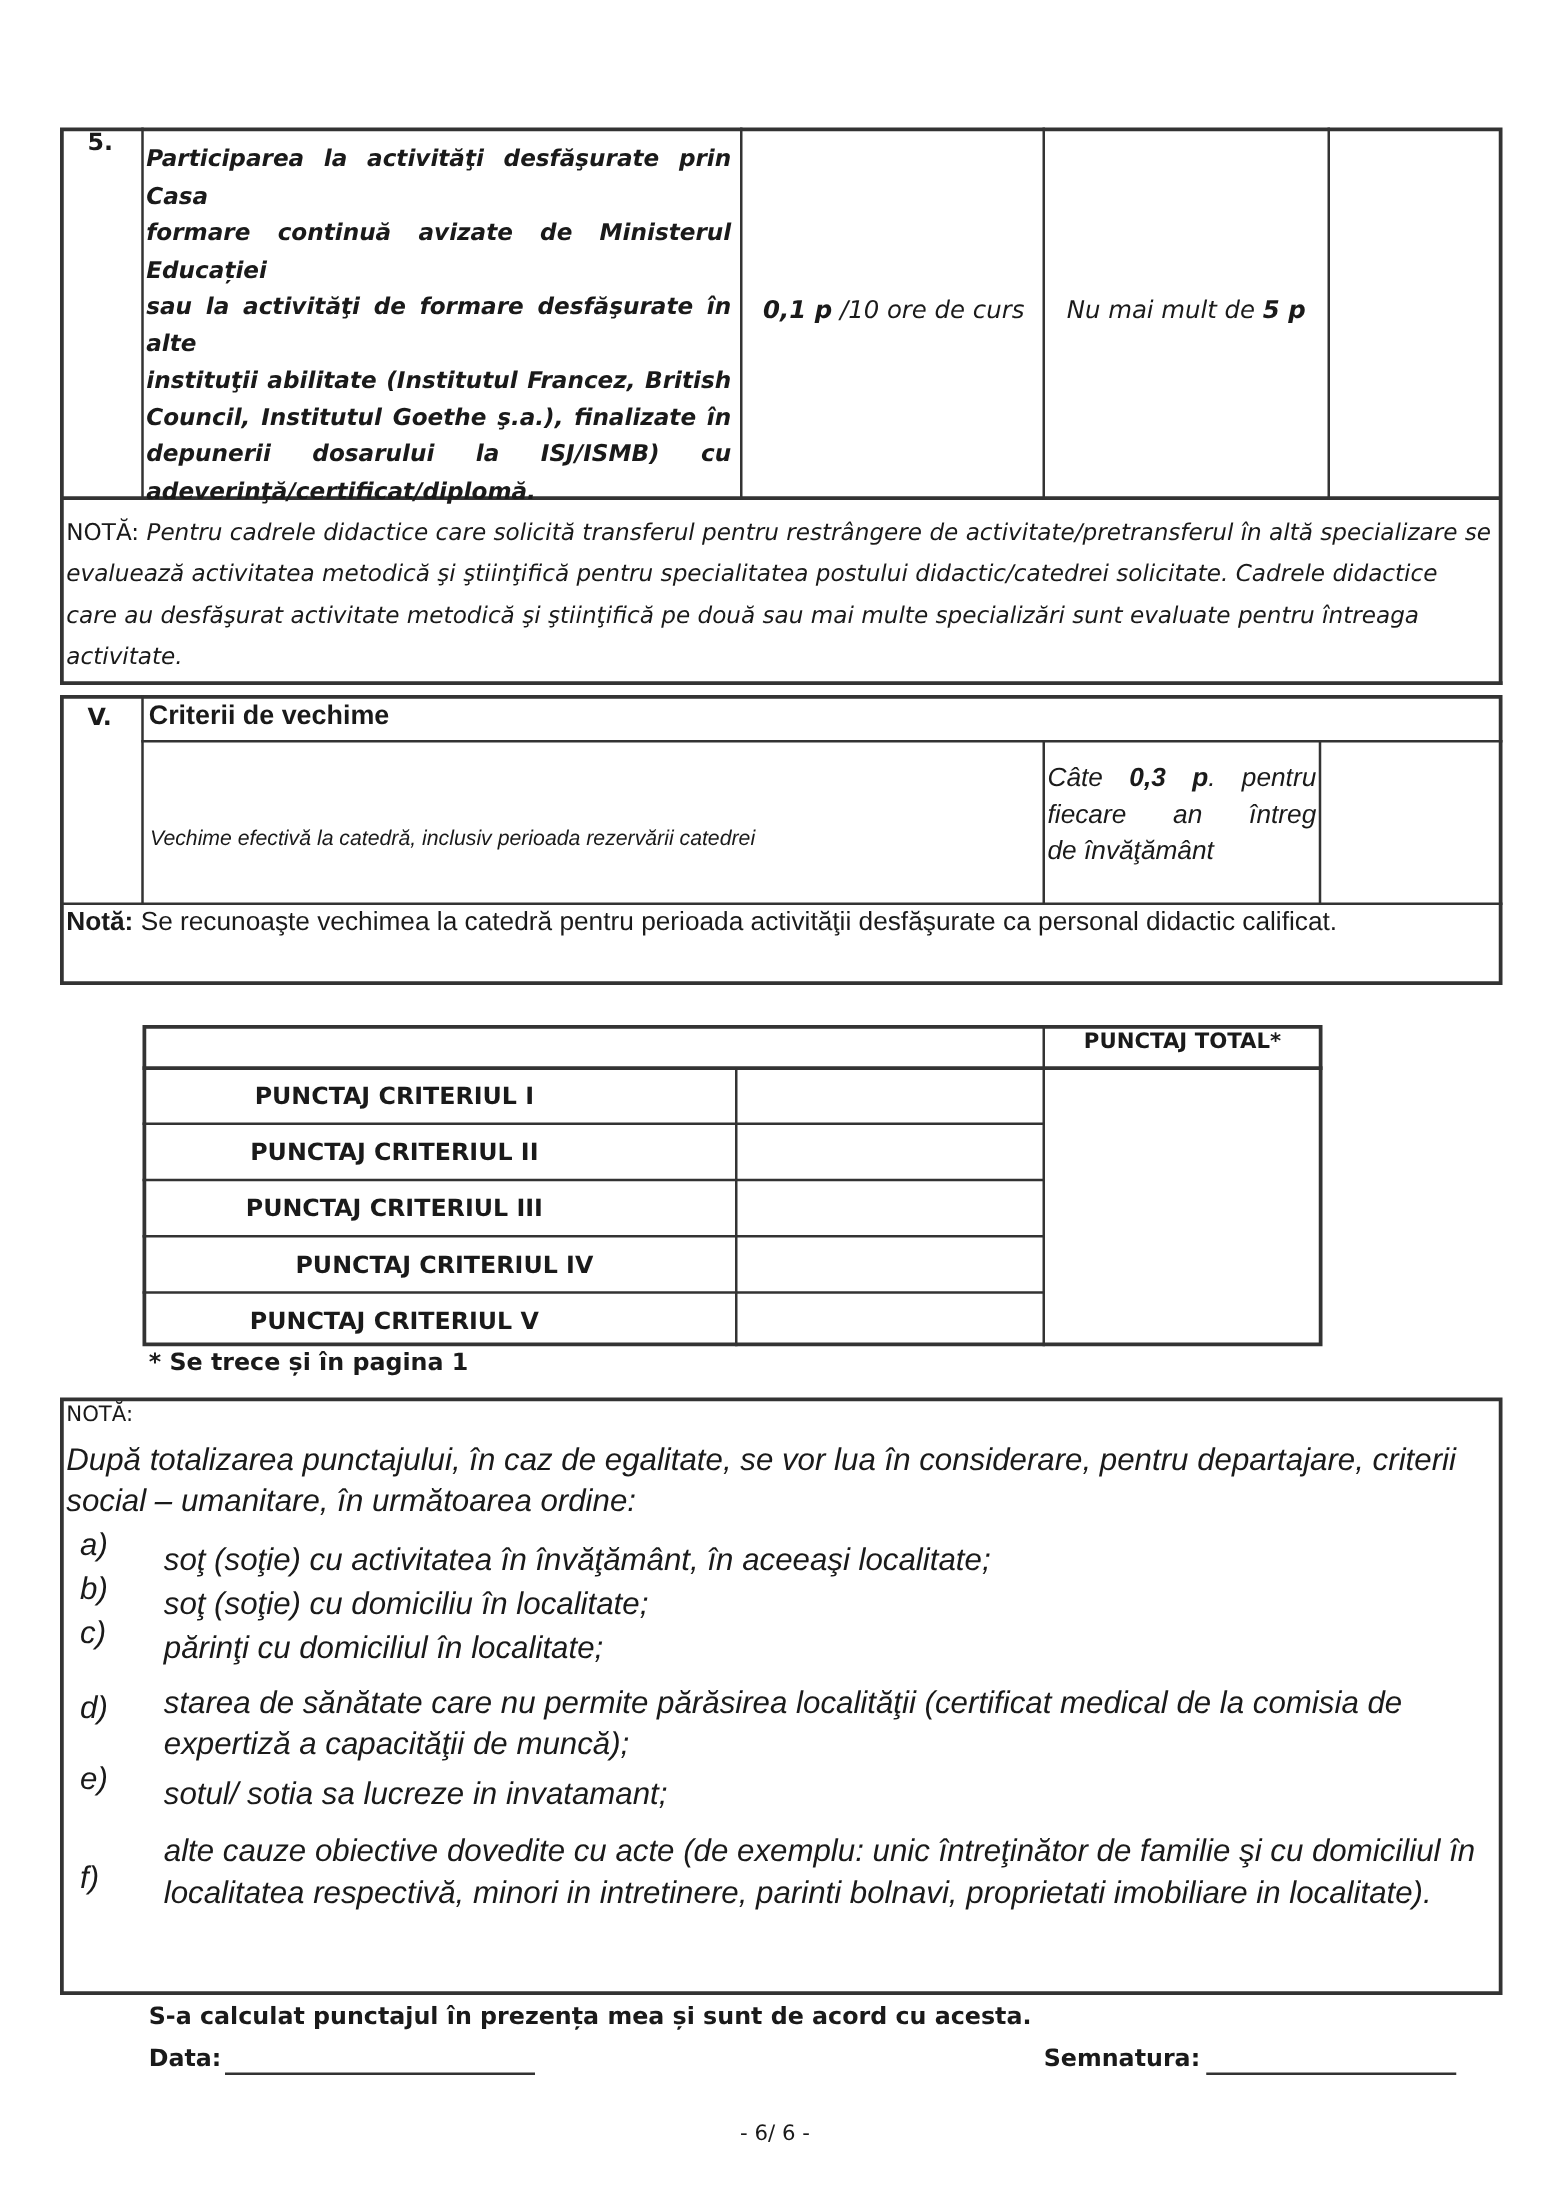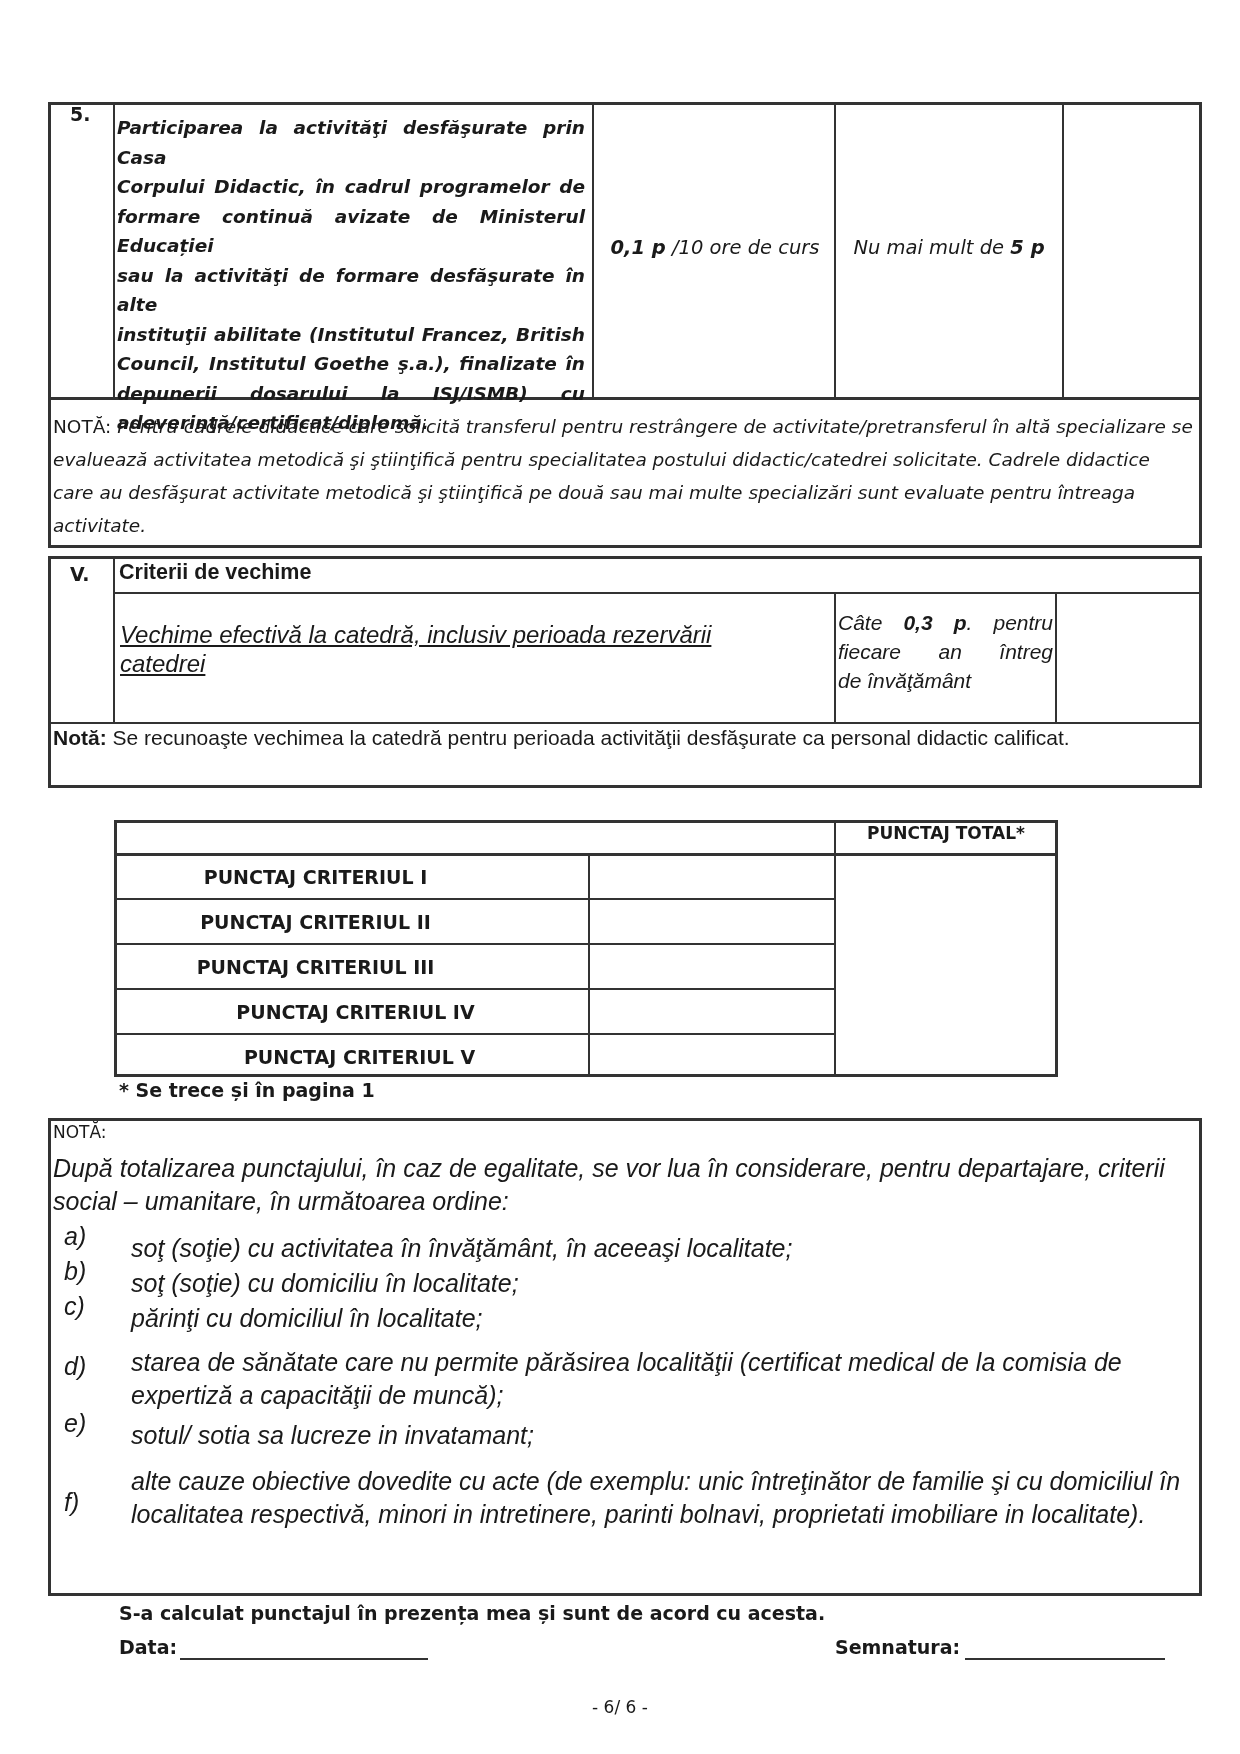--- a/index.html
+++ b/index.html
@@ -21,21 +21,21 @@
   #t1-max { left: 838px; top: 236px; width: 222px; font-size: 19.5px; text-align: center; }
 
   
   #n1 { left: 48px; top: 400px; width: 1154px; height: 148px; border: 3px solid #333; border-top: none; }
   #n1-text { left: 53px; top: 410px; width: 1140px; font-size: 18.5px; line-height: 33px; }
 
   
   #t2 { left: 48px; top: 556px; width: 1154px; height: 232px; border: 3px solid #333; }
   #t2-num { left: 70px; top: 563px; font-size: 19px; font-weight: bold; }
   #t2-title { left: 119px; top: 560px; font-size: 21.5px; font-weight: bold; }
-  #t2-desc { left: 120px; top: 620px; width: 640px; font-size: 24px; line-height: 29px; font-style: italic; text-decoration: underline; }
+  #t2-desc { left: 120px; top: 656px; width: 640px; font-size: 17px; line-height: 29px; font-style: italic; }
   #t2-rate { left: 838px; top: 608px; width: 215px; font-size: 21px; line-height: 29px; font-style: italic; }
   #t2-rate .j { text-align: justify; text-align-last: justify; display: block; }
   #t2-note { left: 53px; top: 723px; width: 1140px; font-size: 21px; line-height: 29px; }
 
   
   #t3 { left: 114px; top: 820px; width: 944px; height: 257px; border: 3px solid #333; }
   .score-label { position: absolute; left: 117px; width: 397px; text-align: center; font-size: 19px; font-weight: bold; }
   #t3-total { left: 836px; top: 823px; width: 220px; text-align: center; font-size: 17px; font-weight: bold; }
   #t3-foot { left: 119px; top: 1079px; font-size: 19px; font-weight: bold; }
 
@@ -62,21 +62,20 @@
 
 <div id="t1" class="abs"></div>
 <div class="vline" style="left:113px;top:102px;height:298px;"></div>
 <div class="vline" style="left:592px;top:102px;height:298px;"></div>
 <div class="vline" style="left:834px;top:102px;height:298px;"></div>
 <div class="vline" style="left:1062px;top:102px;height:298px;"></div>
 
 <div id="t1-num" class="abs calib">5.</div>
 <div id="t1-desc" class="abs calib bi">
   <div>Participarea la activităţi desfăşurate prin Casa</div>
-  <div>Corpului Didactic, în cadrul programelor de</div>
   <div>formare continuă avizate de Ministerul Educației</div>
   <div>sau la activităţi de formare desfăşurate în alte</div>
   <div>instituţii abilitate (Institutul Francez, British</div>
   <div>Council, Institutul Goethe ş.a.), finalizate în</div>
   <div>depunerii dosarului la ISJ/ISMB) cu</div>
   <div class="last">adeverinţă/certificat/diplomă.</div>
 </div>
 <div id="t1-rate" class="abs calib it"><span class="b">0,1 p</span><span> /10 ore de curs</span></div>
 <div id="t1-max" class="abs calib it"><span>Nu mai mult de </span><span class="b">5 p</span></div>
 <div class="blank-cell" style="left:1064px;top:105px;width:134px;height:292px;"></div>
@@ -110,21 +109,21 @@
 <div class="hline" style="left:114px;top:943px;width:721px;"></div>
 <div class="hline" style="left:114px;top:988px;width:721px;"></div>
 <div class="hline" style="left:114px;top:1033px;width:721px;"></div>
 
 <div id="t3-total" class="abs calib">PUNCTAJ TOTAL*</div>
 
 <div class="score-label calib" style="top:866px;">PUNCTAJ CRITERIUL I</div>
 <div class="score-label calib" style="top:911px;">PUNCTAJ CRITERIUL II</div>
 <div class="score-label calib" style="top:956px;">PUNCTAJ CRITERIUL III</div>
 <div class="score-label calib" style="top:1001px;padding-left:40px;">PUNCTAJ CRITERIUL IV</div>
-<div class="score-label calib" style="top:1046px;padding-left:44px;">PUNCTAJ CRITERIUL V</div>
+<div class="score-label calib" style="top:1046px;">PUNCTAJ CRITERIUL V</div>
 
 <div class="blank-cell" style="left:590px;top:856px;width:243px;height:42px;"></div>
 <div class="blank-cell" style="left:590px;top:900px;width:243px;height:43px;"></div>
 <div class="blank-cell" style="left:590px;top:945px;width:243px;height:43px;"></div>
 <div class="blank-cell" style="left:590px;top:990px;width:243px;height:43px;"></div>
 <div class="blank-cell" style="left:590px;top:1035px;width:243px;height:39px;"></div>
 <div class="blank-cell" style="left:836px;top:856px;width:219px;height:218px;"></div>
 
 <div id="t3-foot" class="abs calib">* Se trece și în pagina 1</div>
 

